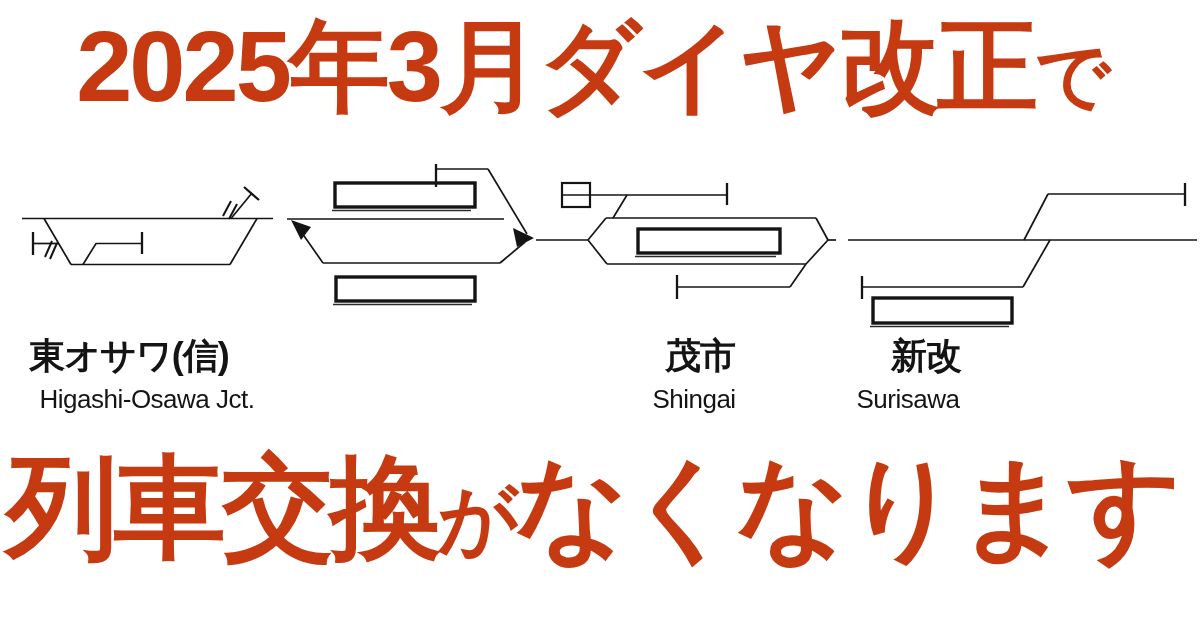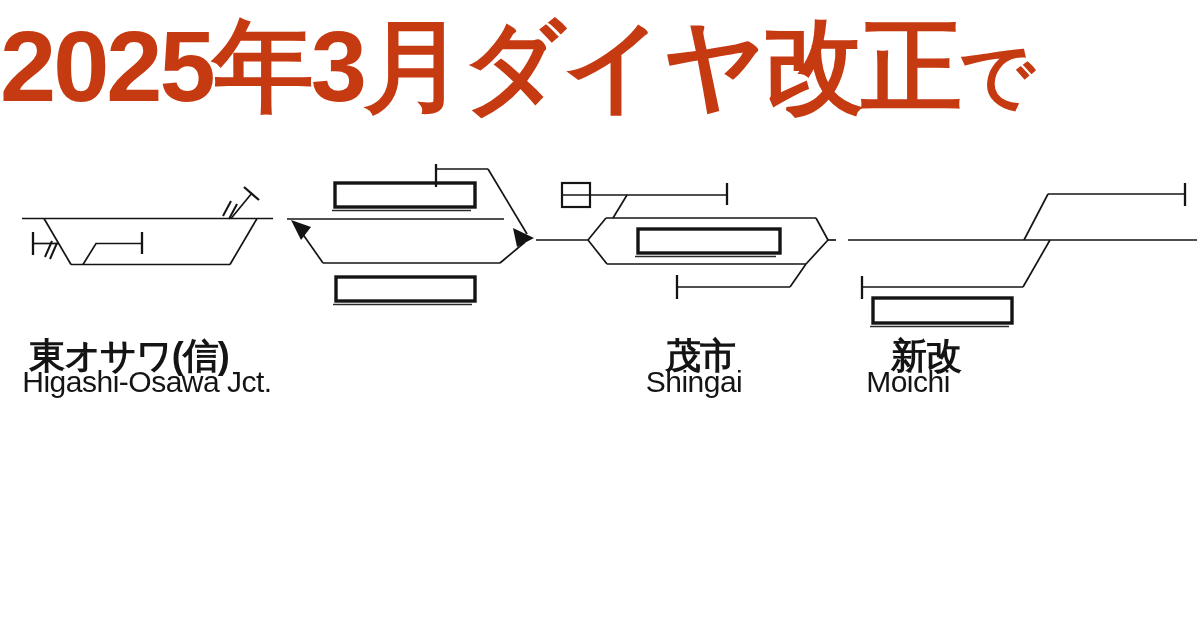--- a/index.html
+++ b/index.html
@@ -3,33 +3,33 @@
 <meta charset="utf-8">
 <style>
   :root { --accent:#c63a12; --ink:#141414; }
   * { margin:0; padding:0; box-sizing:border-box; }
   html,body { background:#ffffff; }
   .poster {
     position:relative; width:1200px; height:632px; background:#ffffff;
     overflow:hidden; font-family:"Liberation Sans","DejaVu Sans",sans-serif;
   }
   .headline {
-    position:absolute; left:0; right:16px; text-align:left;
+    position:absolute; left:0; right:16px; text-align:center;
     color:var(--accent); font-weight:900; line-height:1; white-space:nowrap;
   }
   .headline-top { top:16px; font-size:101px; letter-spacing:-3px; }
   .headline-top .particle { font-size:74px; }
   .headline-bottom { top:452px; font-size:112px; letter-spacing:-4px; }
   .headline-bottom .particle { font-size:79px; }
   .station-label {
     position:absolute; transform:translateX(-50%); color:var(--ink);
     white-space:nowrap; text-align:center;
   }
   .station-label.jp { top:332px; font-size:36px; font-weight:600; letter-spacing:-1px; }
-  .station-label.en { top:365px; font-size:30px; font-weight:500; letter-spacing:-0.5px; }
+  .station-label.en { top:384px; font-size:26px; font-weight:500; letter-spacing:-0.5px; }
   svg.track-diagram { position:absolute; left:0; top:0; }
   svg .track { stroke:var(--ink); stroke-width:1.7; fill:none; }
   svg .tick  { stroke:var(--ink); stroke-width:2.3; fill:none; }
   svg .mark  { stroke:var(--ink); stroke-width:2;   fill:none; }
   svg .platform { stroke:var(--ink); stroke-width:3.4; fill:#ffffff; }
   svg .platform-shadow { stroke:#2a2a2a; stroke-width:1.4; fill:none; }
   svg .smallbox { stroke:var(--ink); stroke-width:2.2; fill:#ffffff; }
   svg .arrow { fill:var(--ink); stroke:none; }
 </style>
 </head>
@@ -108,16 +108,17 @@
   </svg>
 
   <div class="station-label jp" style="left:129px">東オサワ(信)</div>
   <div class="station-label en" style="left:147px">Higashi-Osawa Jct.</div>
 
 
   <div class="station-label jp" style="left:700px">茂市</div>
   <div class="station-label en" style="left:694px">Shingai</div>
 
   <div class="station-label jp" style="left:926px">新改</div>
-  <div class="station-label en" style="left:908px">Moichi</div>
+  <div class="station-label en" style="left:908px">Surisawa</div>
 
+  <div class="headline headline-bottom"><span>列車交換</span><span class="particle">が</span><span>なくなります</span></div>
 
 </div>
 
 </body></html>

